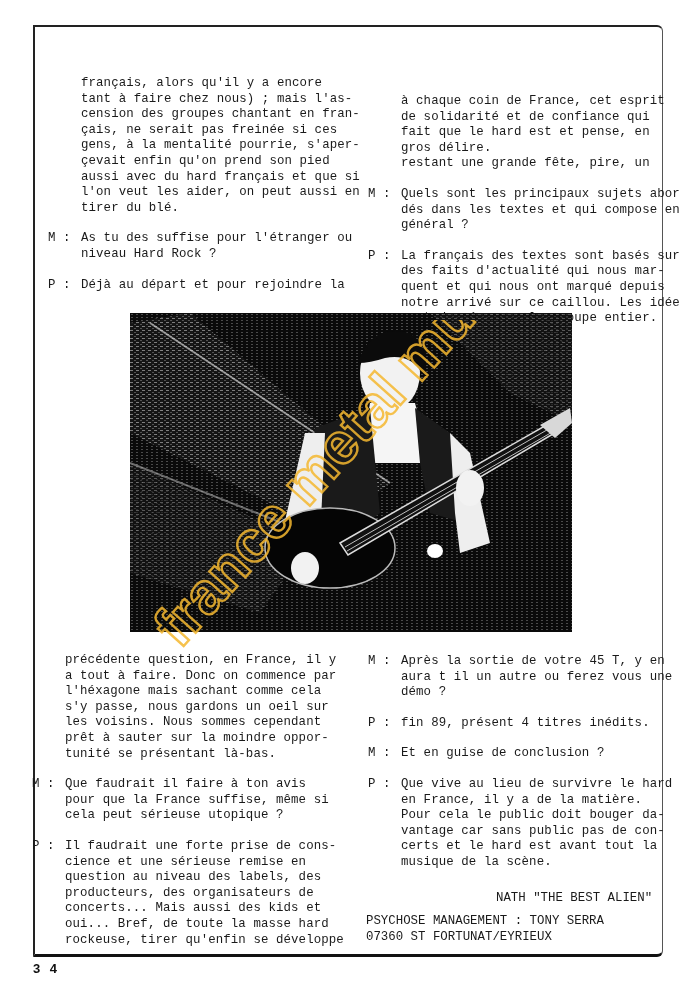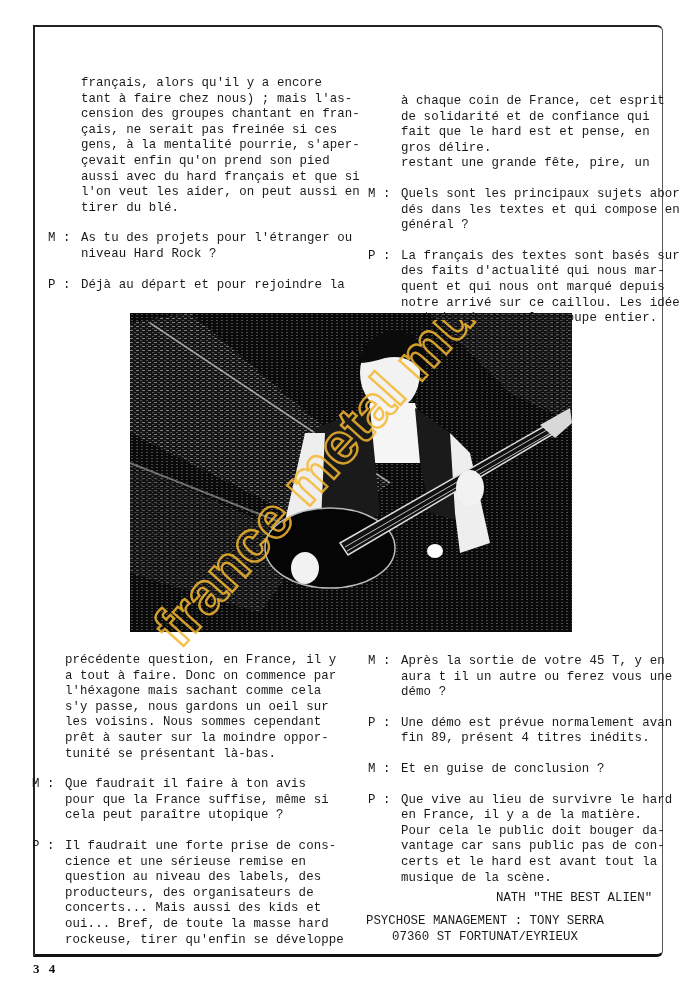--- a/index.html
+++ b/index.html
@@ -13,46 +13,46 @@
     .para { margin:0 0 15px 0; position:relative; }
     .para.cont { padding-left:33px; }
     .qa { position:relative; padding-left:33px; margin:0 0 15px 0; }
     .qa .spk { position:absolute; left:0; top:0; width:30px; white-space:pre; }
     .line { display:block; white-space:pre; }
     .photo { position:absolute; left:130px; top:313px; width:442px; height:319px;
              background:#0c0c0c; overflow:hidden; }
     .photo svg { display:block; }
     .watermark { position:absolute; left:140px; top:320px; width:440px; height:330px;
                  pointer-events:none; }
-    .page-number { position:absolute; left:33px; top:961px; font-family:Liberation Serif, serif;
+    .page-number { position:absolute; left:33px; top:961px; font-family:Liberation Sans, sans-serif;
                    font-weight:bold; font-size:13px; letter-spacing:3px; color:#111; }
     .signature { position:absolute; left:496px; top:891px; font-size:12.4px; white-space:pre; }
     .contact { position:absolute; left:366px; top:914px; font-size:12.4px; line-height:15.6px; }
-    .contact span { display:block; white-space:pre;text-align:center; }
+    .contact span { display:block; white-space:pre; }
   </style>
 </head>
 <body>
 
 <div class="page-frame"></div>
 
 <div class="col" style="left:48px; top:76px; width:310px;">
   <div class="para cont">
     <span class="line">français, alors qu'il y a encore</span>
     <span class="line">tant à faire chez nous) ; mais l'as-</span>
     <span class="line">cension des groupes chantant en fran-</span>
     <span class="line">çais, ne serait pas freinée si ces</span>
     <span class="line">gens, à la mentalité pourrie, s'aper-</span>
     <span class="line">çevait enfin qu'on prend son pied</span>
     <span class="line">aussi avec du hard français et que si</span>
     <span class="line">l'on veut les aider, on peut aussi en</span>
     <span class="line">tirer du blé.</span>
   </div>
   <div class="qa">
     <span class="spk">M :</span>
-    <span class="line">As tu des projets pour l'étranger ou</span>
+    <span class="line">As tu des suffise pour l'étranger ou</span>
     <span class="line">niveau Hard Rock ?</span>
   </div>
   <div class="qa">
     <span class="spk">P :</span>
     <span class="line">Déjà au départ et pour rejoindre la</span>
   </div>
 </div>
 
 <div class="col" style="left:368px; top:94px; width:300px;">
   <div class="para cont">
@@ -135,21 +135,21 @@
     <span class="line">l'héxagone mais sachant comme cela</span>
     <span class="line">s'y passe, nous gardons un oeil sur</span>
     <span class="line">les voisins. Nous sommes cependant</span>
     <span class="line">prêt à sauter sur la moindre oppor-</span>
     <span class="line">tunité se présentant là-bas.</span>
   </div>
   <div class="qa">
     <span class="spk">M :</span>
     <span class="line">Que faudrait il faire à ton avis</span>
     <span class="line">pour que la France suffise, même si</span>
-    <span class="line">cela peut paraître utopique ?</span>
+    <span class="line">cela peut sérieuse utopique ?</span>
   </div>
   <div class="qa">
     <span class="spk">P :</span>
     <span class="line">Il faudrait une forte prise de cons-</span>
     <span class="line">cience et une sérieuse remise en</span>
     <span class="line">question au niveau des labels, des</span>
     <span class="line">producteurs, des organisateurs de</span>
     <span class="line">concerts... Mais aussi des kids et</span>
     <span class="line">oui... Bref, de toute la masse hard</span>
     <span class="line">rockeuse, tirer qu'enfin se développe</span>
@@ -158,21 +158,20 @@
 
 <div class="col" style="left:368px; top:654px; width:300px;">
   <div class="qa">
     <span class="spk">M :</span>
     <span class="line">Après la sortie de votre 45 T, y en</span>
     <span class="line">aura t il un autre ou ferez vous une</span>
     <span class="line">démo ?</span>
   </div>
   <div class="qa">
     <span class="spk">P :</span>
-    <span class="line">Une démo est prévue normalement avan</span>
     <span class="line">fin 89, présent 4 titres inédits.</span>
   </div>
   <div class="qa">
     <span class="spk">M :</span>
     <span class="line">Et en guise de conclusion ?</span>
   </div>
   <div class="qa">
     <span class="spk">P :</span>
     <span class="line">Que vive au lieu de survivre le hard</span>
     <span class="line">en France, il y a de la matière.</span>

